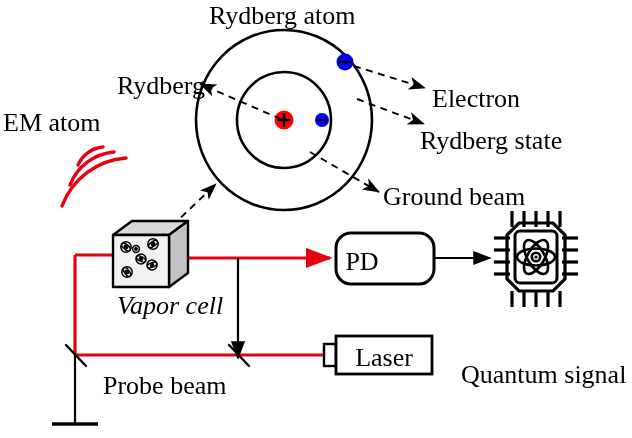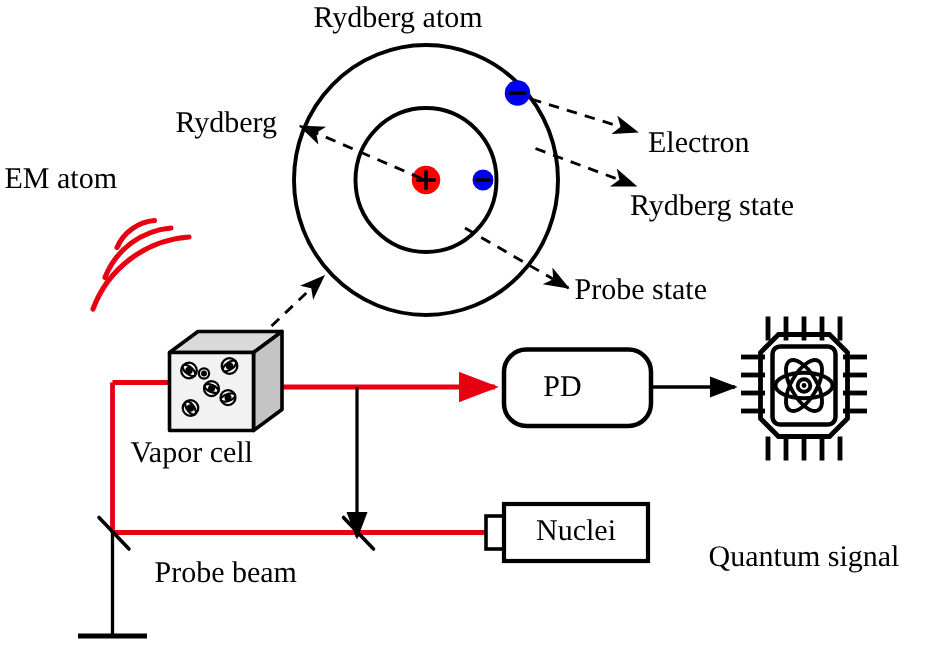--- a/index.html
+++ b/index.html
@@ -19,21 +19,21 @@
     position: absolute;
     left: 0;
     top: 0;
   }
   .lbl {
     position: absolute;
     font-family: "Liberation Serif", "DejaVu Serif", serif;
     color: #000000;
     white-space: pre;
     line-height: 1.12;
-    font-size: 20px;
+    font-size: 26px;
   }
   .lbl-center { text-align: center; margin-top: 44px; }
 </style>
 </head>
 <body>
 
 <div id="figure">
 
   <svg width="632" height="438" viewBox="0 0 632 438">
     <defs>
@@ -187,25 +187,25 @@
   <div class="lbl" style="left:209px; top:1px;">Rydberg atom</div>
 
   <div class="lbl" style="left:117px; top:71px;">Rydberg</div>
 
   <div class="lbl" style="left:3px; top:108px;">EM atom</div>
 
   <div class="lbl" style="left:432px; top:84px;">Electron</div>
 
   <div class="lbl" style="left:420px; top:126px;">Rydberg state</div>
 
-  <div class="lbl" style="left:383px; top:182px;">Probe state</div>
-
-  <div class="lbl" style="left:87px; top:291px;">Vapor cell</div>
+  <div class="lbl" style="left:383px; top:182px;">Ground beam</div>
+
+  <div class="lbl" style="left:117px; top:291px;font-style:italic;">Vapor cell</div>
 
   <div class="lbl" style="left:103px; top:371px;">Probe beam</div>
 
-  <div class="lbl" style="left:332px; top:247px; width:86px; text-align:center;">PD</div>
-
-  <div class="lbl" style="left:336px; top:343px; width:96px; text-align:center;">Nuclei</div>
+  <div class="lbl" style="left:319px; top:247px; width:86px; text-align:center;">PD</div>
+
+  <div class="lbl" style="left:336px; top:343px; width:96px; text-align:center;">Laser</div>
 
   <div class="lbl lbl-center" style="left:461px; top:316px; width:150px;">Quantum signal</div>
 
 </div>
 
 </body></html>

